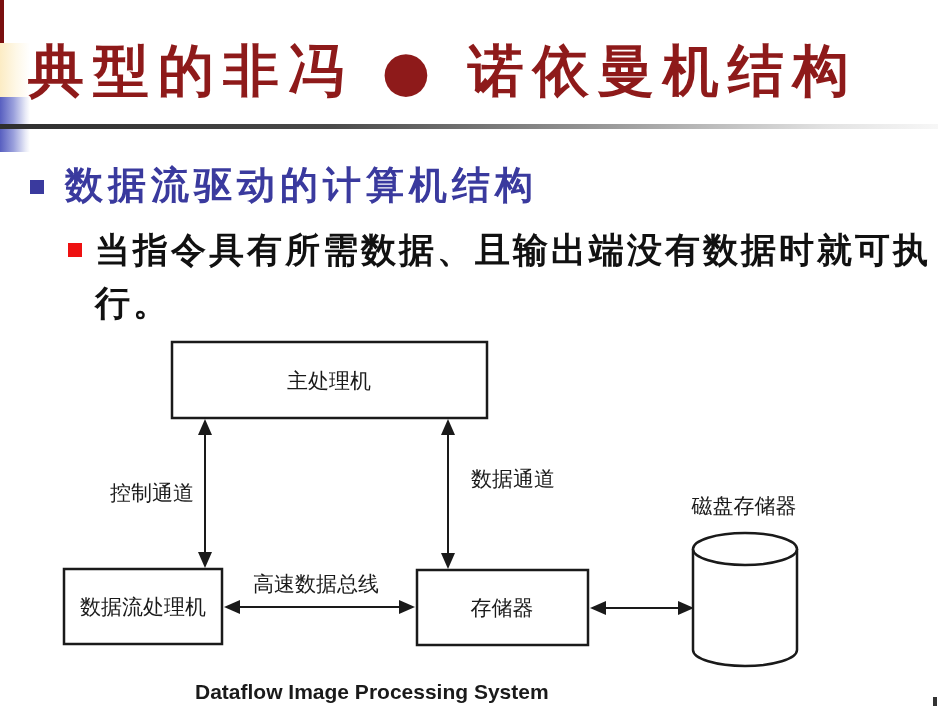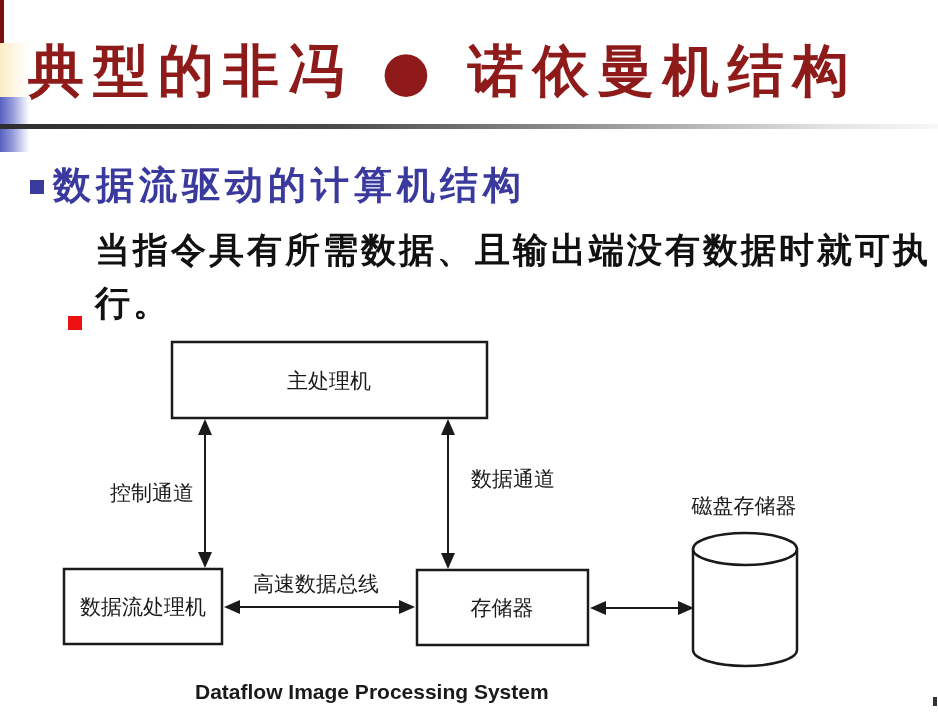--- a/index.html
+++ b/index.html
@@ -37,39 +37,39 @@
     position: absolute; left: 28px; top: 34px;
     width: 900px;
     font-size: 56px;
     font-weight: 700;
     letter-spacing: 9px;
     color: #8e1a1a;
     white-space: nowrap;
   }
   .heading-row {
     position: absolute; left: 30px; top: 160px;
-    display: flex; align-items: flex-start;
+    display: flex; align-items: flex-start; gap: 12px;
   }
   .bullet-square-blue {
     width: 14px; height: 14px;
     background: #3a3a9e;
     margin-top: 20px;
     margin-right: 9px;
     flex: 0 0 auto;
   }
   .heading-text {
     font-size: 38px;
     font-weight: 700;
     letter-spacing: 5px;
     color: #3a3a9e;
     white-space: nowrap;
   }
   .body-row {
     position: absolute; left: 68px; top: 224px;
-    display: flex; align-items: flex-end;
+    display: flex; align-items: flex-start;
   }
   .bullet-square-red {
     width: 14px; height: 14px;
     background: #ee1111;
     margin-top: 19px;
     margin-right: 13px;
     flex: 0 0 auto;
   }
   .body-text {
     font-size: 35px;

